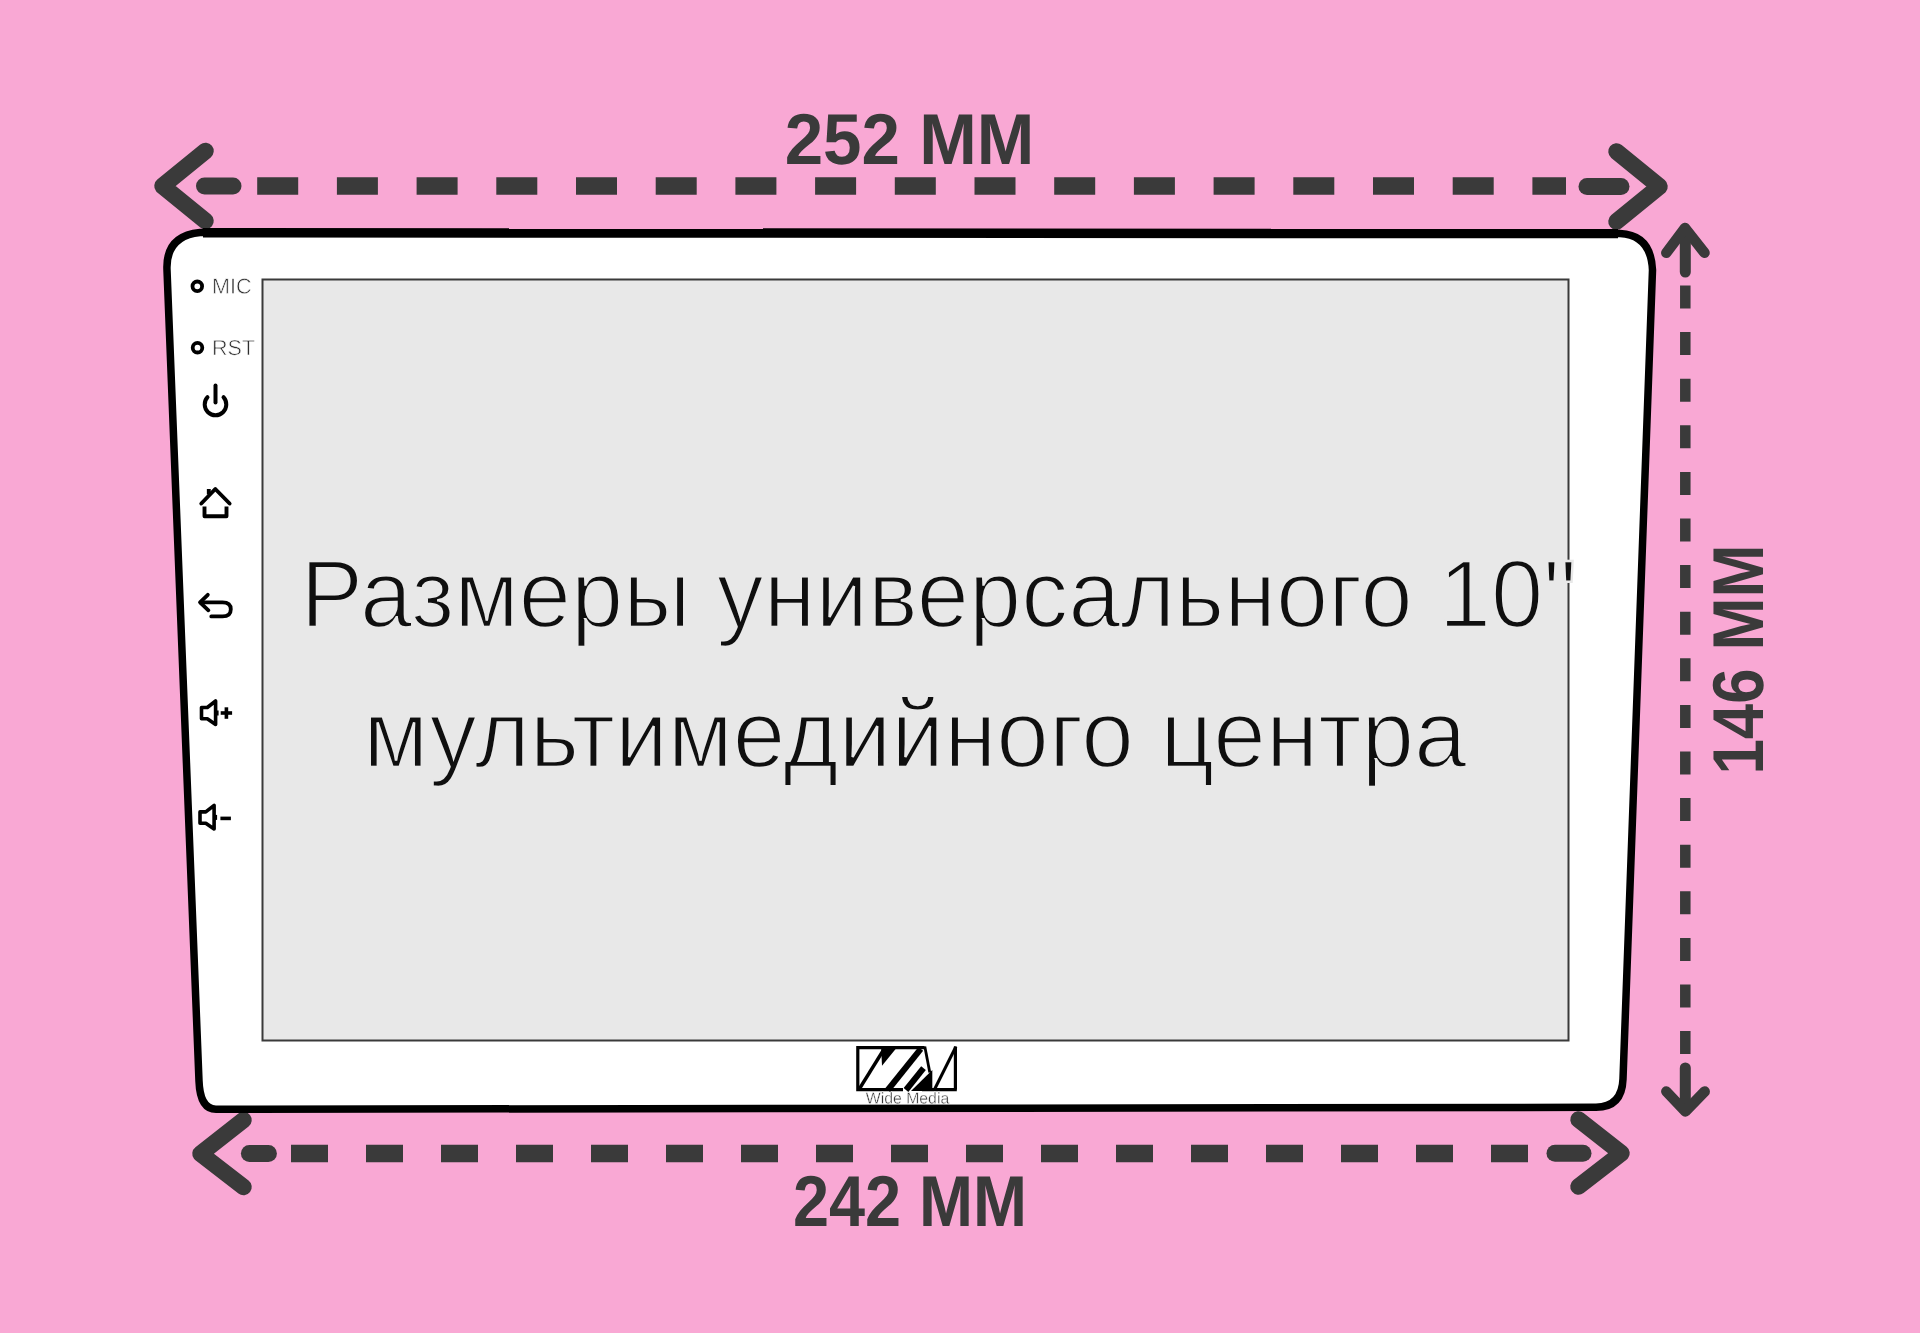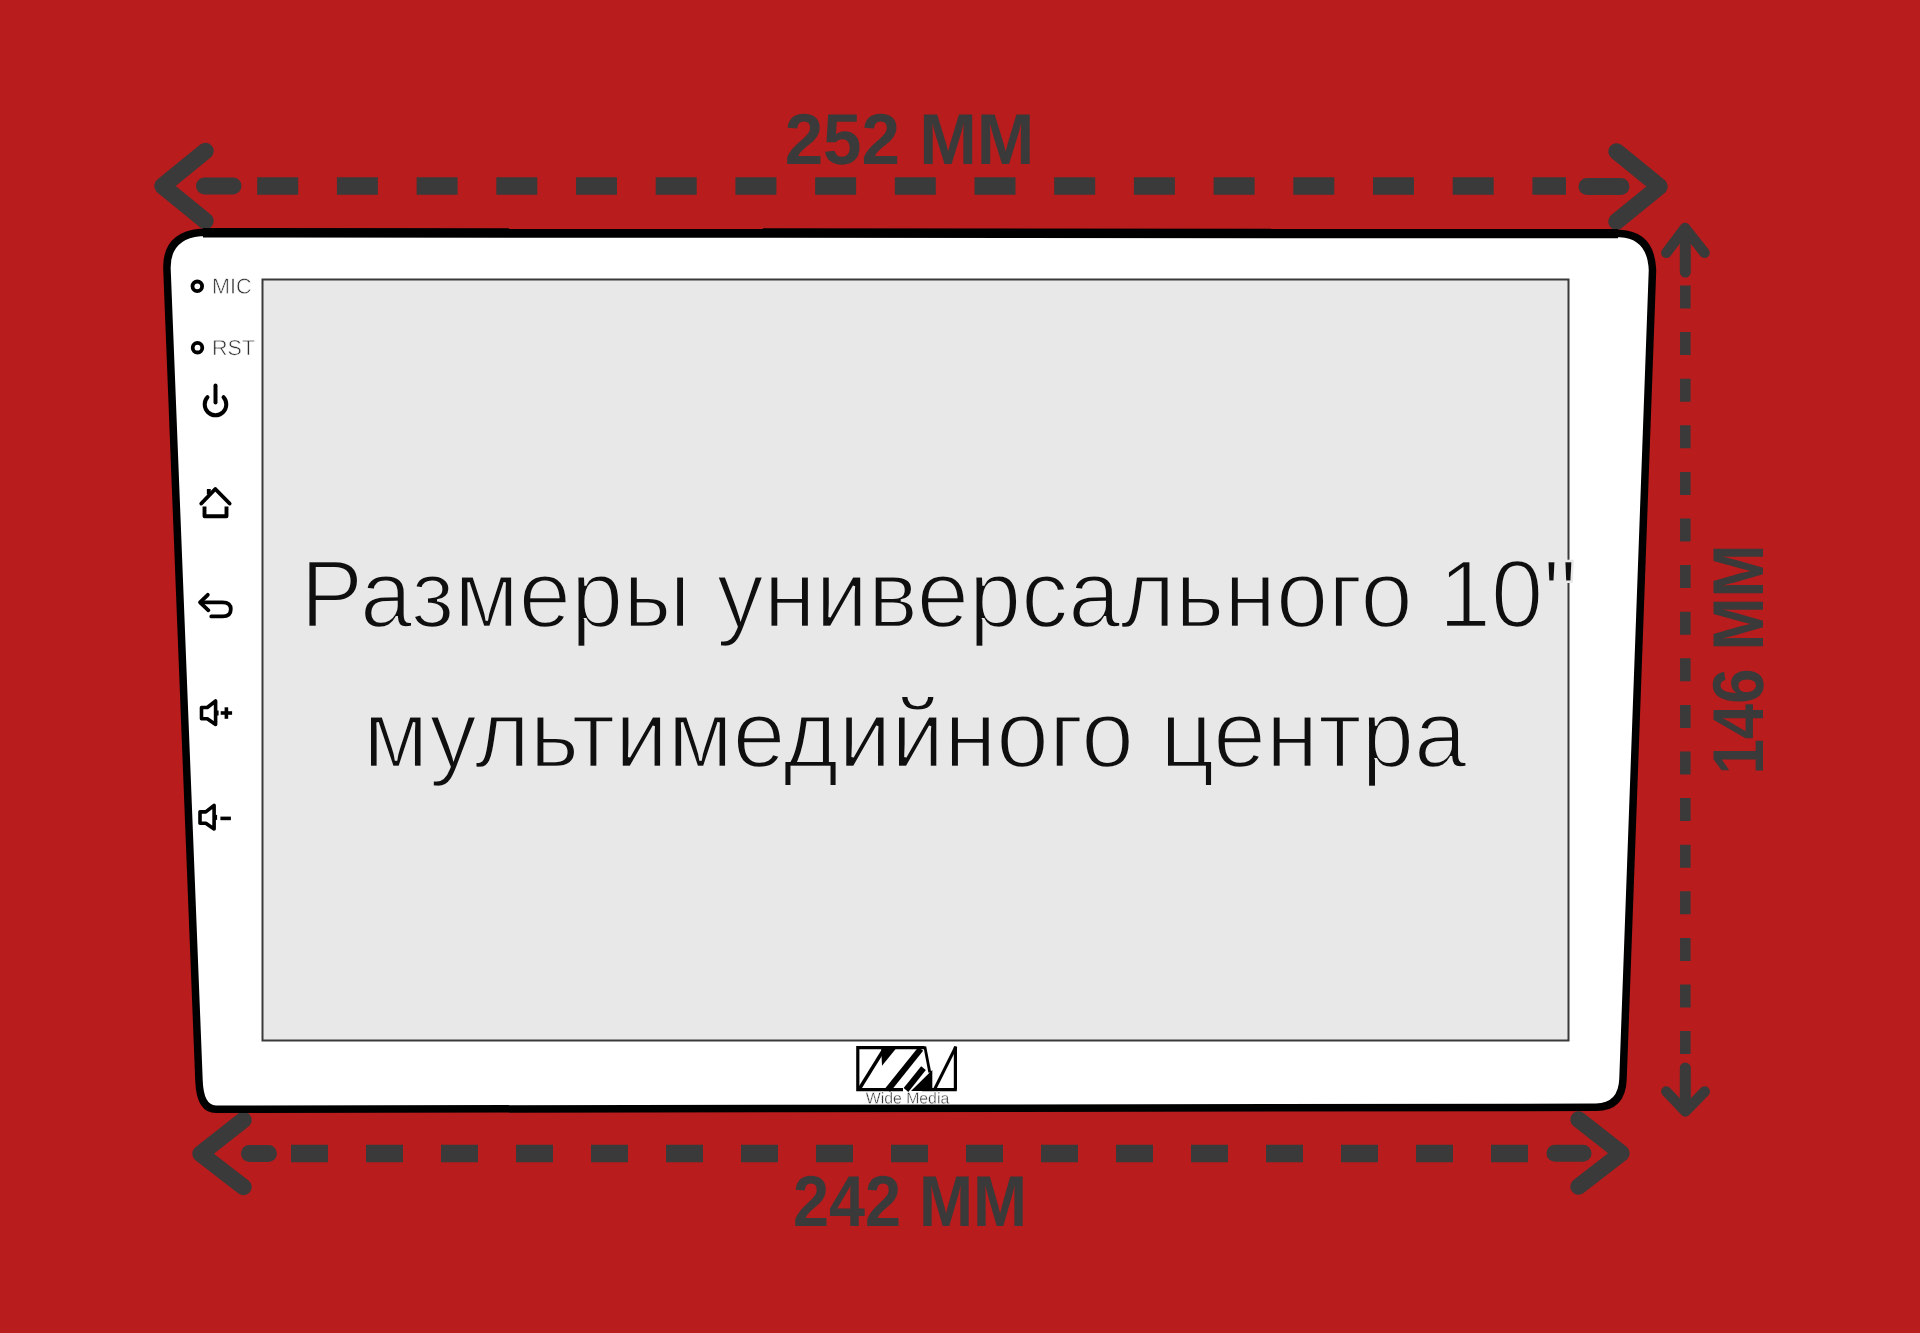--- a/index.html
+++ b/index.html
@@ -1,16 +1,16 @@
 <!DOCTYPE html>
 <html><head>
 <meta charset="utf-8">
 <style>
   html,body{margin:0;padding:0;background:#ffffff;}
-  .wrap{width:1920px;height:1333px;position:relative;overflow:hidden;background:#b91c1c;}
+  .wrap{width:1920px;height:1333px;position:relative;overflow:hidden;background:#f9a8d4;}
   svg{display:block;}
   text{font-family:"Liberation Sans", sans-serif;}
 </style>
 </head>
 <body>
 <div class="wrap">
 <svg width="1920" height="1333" viewBox="0 0 1920 1333" xmlns="http://www.w3.org/2000/svg" text-rendering="geometricPrecision">
 
 <g fill="none" stroke="#3a3a3a">
   <path d="M204.5,186 L233,186" stroke-width="17" stroke-linecap="round"></path>

